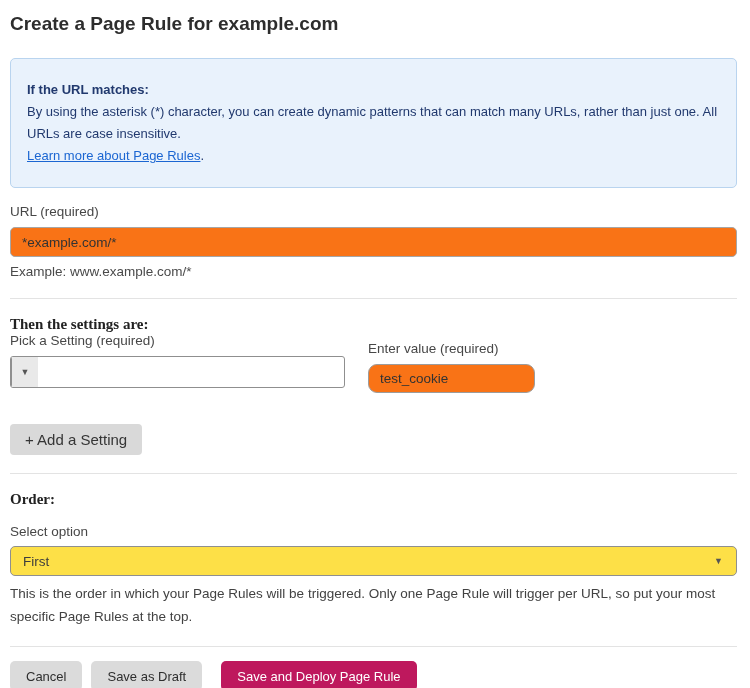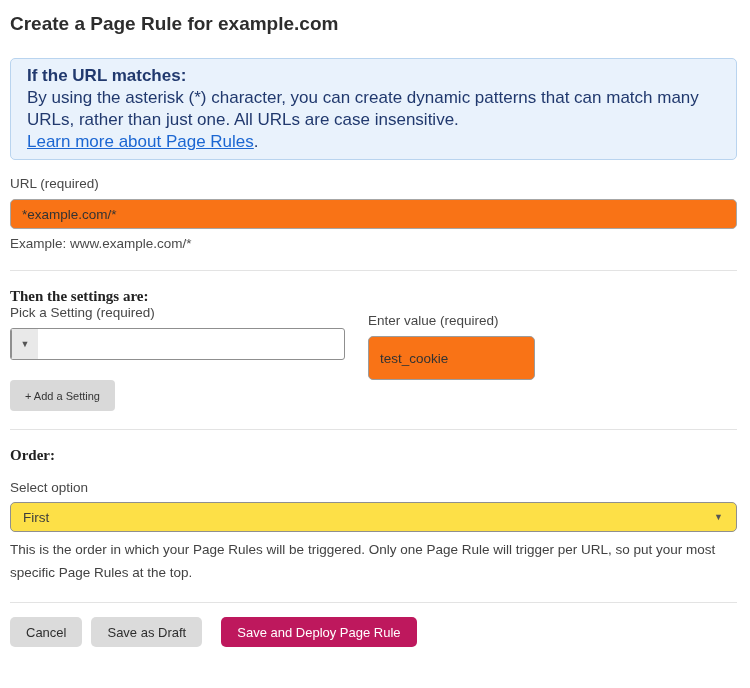--- a/index.html
+++ b/index.html
@@ -18,23 +18,23 @@
     color: #2d2d2d;
     line-height: 22px;
     margin: 13px 0 0 0;
   }
 
   .info-box {
     margin-top: 23px;
     background: #e9f2fc;
     border: 1px solid #b9d4ef;
     border-radius: 5px;
-    padding: 6px 16px;
+    padding: 20px 16px;
     color: #21396e;
-    font-size: 17px;
+    font-size: 13px;
     line-height: 22px;
   }
   .info-box .info-heading { font-weight: 700; }
   .info-box .info-link {
     color: #1b66d2;
     text-decoration: underline;
     cursor: pointer;
   }
   .info-box .info-link-suffix { color: #21396e; }
 
@@ -109,29 +109,30 @@
     flex: none;
     border-left: 1px solid #8f8f8f;
     background: #e9e9e9;
     display: flex;
     align-items: center;
     justify-content: center;
     font-size: 9px;
     color: #555;
   }
 
-  .value-input { width: 167px; height: 44px; border-color: #9c9c9c; }
+  .value-input { width: 167px; height: 29px; border-color: #9c9c9c; border-radius: 9px; }
 
   .add-setting-btn {
+    margin-top: 31px;
     height: 31px;
     padding: 0 15px;
     background: #d9d9d9;
     border: none;
     border-radius: 4px;
-    font-size: 11px;
+    font-size: 15px;
     font-family: inherit;
     color: #353535;
     cursor: pointer;
   }
 
   .order-select {
     position: relative;
     margin-top: 6px;
     height: 30px;
     border: 1px solid #8f8f8f;

